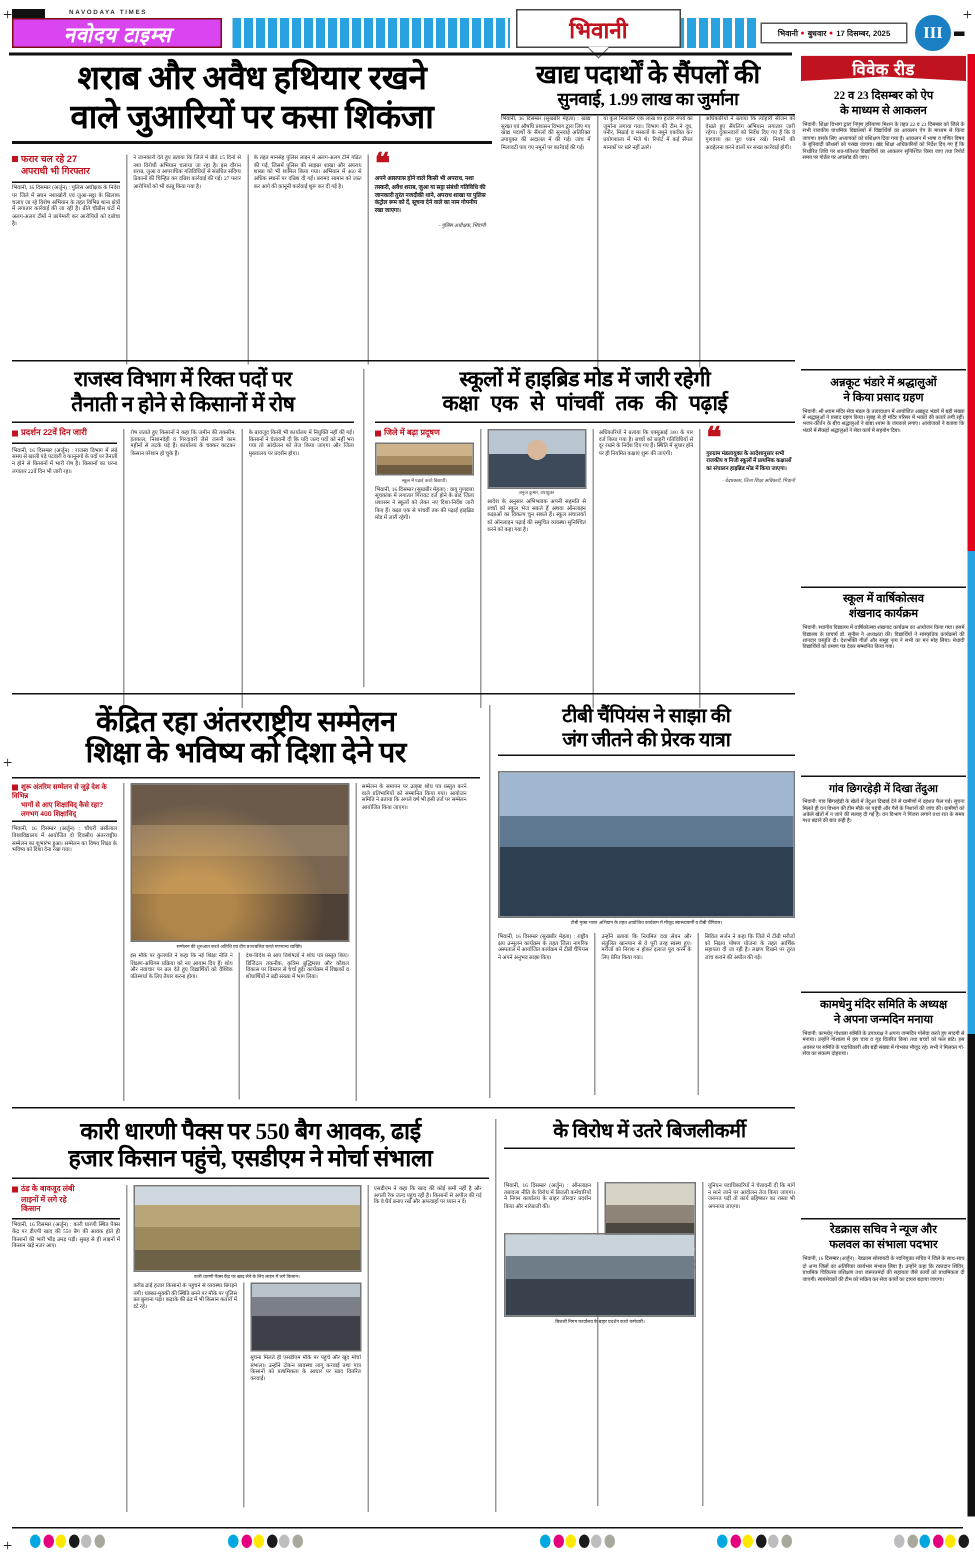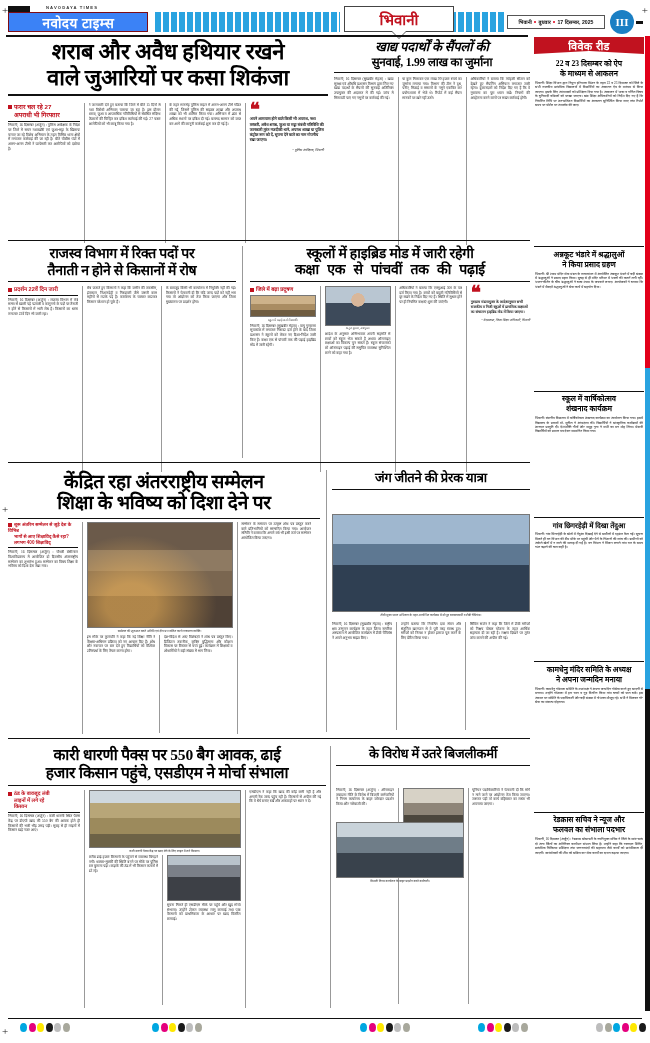--- a/index.html
+++ b/index.html
@@ -12,22 +12,22 @@
   }
   .page{ position:relative; width:650px; height:1043px; background:#fff; }
 
   
   .masthead{ position:absolute; left:0; top:0; width:650px; height:36px; }
   .crop-mark{ position:absolute; color:#222; font-size:11px; line-height:1; }
   .cm-tl{ left:2px; top:5px; }
   .cm-tr{ right:2px; top:5px; }
   .logo-box{
     position:absolute; left:8px; top:12px; width:140px; height:20px;
-    background:#3b82f6; border:1.4px solid #7d0b14;
-    display:flex; align-items:center; justify-content:center;
+    background:#d946ef; border:1.4px solid #7d0b14;
+    display:flex; align-items:center; justify-content:center;font-style:italic;
   }
   .logo-box span{
     color:#fff; font-weight:bold; font-size:14px; letter-spacing:.5px;
     font-family:"Liberation Sans",sans-serif; white-space:nowrap;
     transform:scaleX(.96);
   }
   .logo-kicker{
     position:absolute; left:46px; top:5px; font-size:4.2px; letter-spacing:1.1px;
     color:#333; font-family:"Liberation Sans",sans-serif; font-weight:bold;
   }
@@ -248,21 +248,21 @@
       <div class="vrule" style="height:140px;"></div>
       <div class="quotebox" style="position:relative;width:74px;">
         <div class="qmark">❝</div>
         <div class="qtext" style="margin-top:1px;">अपने आसपास होने वाले किसी भी अपराध, नशा तस्करी, अवैध शराब, जुआ या सट्टा संबंधी गतिविधि की जानकारी तुरंत नजदीकी थाने, अपराध शाखा या पुलिस कंट्रोल रूम को दें, सूचना देने वाले का नाम गोपनीय रखा जाएगा।</div>
         <div class="qattr" style="margin-top:3px;">- पुलिस अधीक्षक, भिवानी</div>
       </div>
     </div>
   </div>
 
   <div class="abs" style="left:334px;top:40px;width:196px;">
-    <div class="hl ctr" style="font-size:13px;font-style:italic;">खाद्य पदार्थों के सैंपलों की</div>
+    <div class="hl ctr" style="font-size:17px;">खाद्य पदार्थों के सैंपलों की</div>
     <div class="hl ctr" style="font-size:11.6px;margin-top:1px;">सुनवाई, 1.99 लाख का जुर्माना</div>
     <div class="rule-thin" style="margin-top:3px;"></div>
     <div class="abs" style="left:0;top:37px;width:196px;display:flex;gap:4px;">
       <div class="body-col" style="width:61px;height:168px;">भिवानी, 16 दिसम्बर (सुखबीर मेहता) : खाद्य सुरक्षा एवं औषधि प्रशासन विभाग द्वारा लिए गए खाद्य पदार्थों के सैंपलों की सुनवाई अतिरिक्त उपायुक्त की अदालत में की गई। जांच में मिलावटी पाए गए नमूनों पर कार्रवाई की गई।</div>
       <div class="vrule" style="height:168px;"></div>
       <div class="body-col" style="width:61px;height:168px;">या कुल मिलाकर एक लाख 99 हजार रुपये का जुर्माना लगाया गया। विभाग की टीम ने दूध, पनीर, मिठाई व मसालों के नमूने एकत्रित कर प्रयोगशाला में भेजे थे। रिपोर्ट में कई सैंपल मानकों पर खरे नहीं उतरे।</div>
       <div class="vrule" style="height:168px;"></div>
       <div class="body-col" style="width:61px;height:168px;">अधिकारियों ने बताया कि त्योहारी सीजन को देखते हुए सैंपलिंग अभियान लगातार जारी रहेगा। दुकानदारों को निर्देश दिए गए हैं कि वे गुणवत्ता का पूरा ध्यान रखें। नियमों की अवहेलना करने वालों पर सख्त कार्रवाई होगी।</div>
     </div>
   </div>
@@ -352,20 +352,21 @@
         </div>
       </div>
       <div class="vrule" style="height:212px;"></div>
       <div class="body-col" style="width:70px;height:212px;">सम्मेलन के समापन पर उत्कृष्ट शोध पत्र प्रस्तुत करने वाले प्रतिभागियों को सम्मानित किया गया। आयोजन समिति ने बताया कि अगले वर्ष भी इसी तर्ज पर सम्मेलन आयोजित किया जाएगा।</div>
     </div>
   </div>
 
   <div class="abs vrule" style="left:326px;top:470px;height:262px;"></div>
 
   <div class="abs" style="left:332px;top:470px;width:198px;">
+    <div class="hl ctr" style="font-size:13px;">टीबी चैंपियंस ने साझा की</div>
     <div class="hl ctr" style="font-size:13px;margin-top:1px;">जंग जीतने की प्रेरक यात्रा</div>
     <div class="rule-thin" style="margin-top:3px;"></div>
 
     <div class="photo ph-group abs" style="left:0;top:44px;width:198px;height:98px;"></div>
     <div class="abs" style="left:0;top:143px;width:198px;font-size:3.1px;color:#333;text-align:center;">टीबी मुक्त भारत अभियान के तहत आयोजित कार्यक्रम में मौजूद स्वास्थ्यकर्मी व टीबी चैंपियंस।</div>
 
     <div class="abs" style="left:0;top:152px;width:198px;display:flex;gap:4px;">
       <div class="body-col" style="width:62px;height:108px;">भिवानी, 16 दिसम्बर (सुखबीर मेहता) : राष्ट्रीय क्षय उन्मूलन कार्यक्रम के तहत जिला नागरिक अस्पताल में आयोजित कार्यक्रम में टीबी चैंपियंस ने अपने अनुभव साझा किए।</div>
       <div class="vrule" style="height:108px;"></div>
       <div class="body-col" style="width:62px;height:108px;">उन्होंने बताया कि नियमित दवा सेवन और संतुलित खानपान से वे पूरी तरह स्वस्थ हुए। मरीजों को निराश न होकर इलाज पूरा करने के लिए प्रेरित किया गया।</div>

